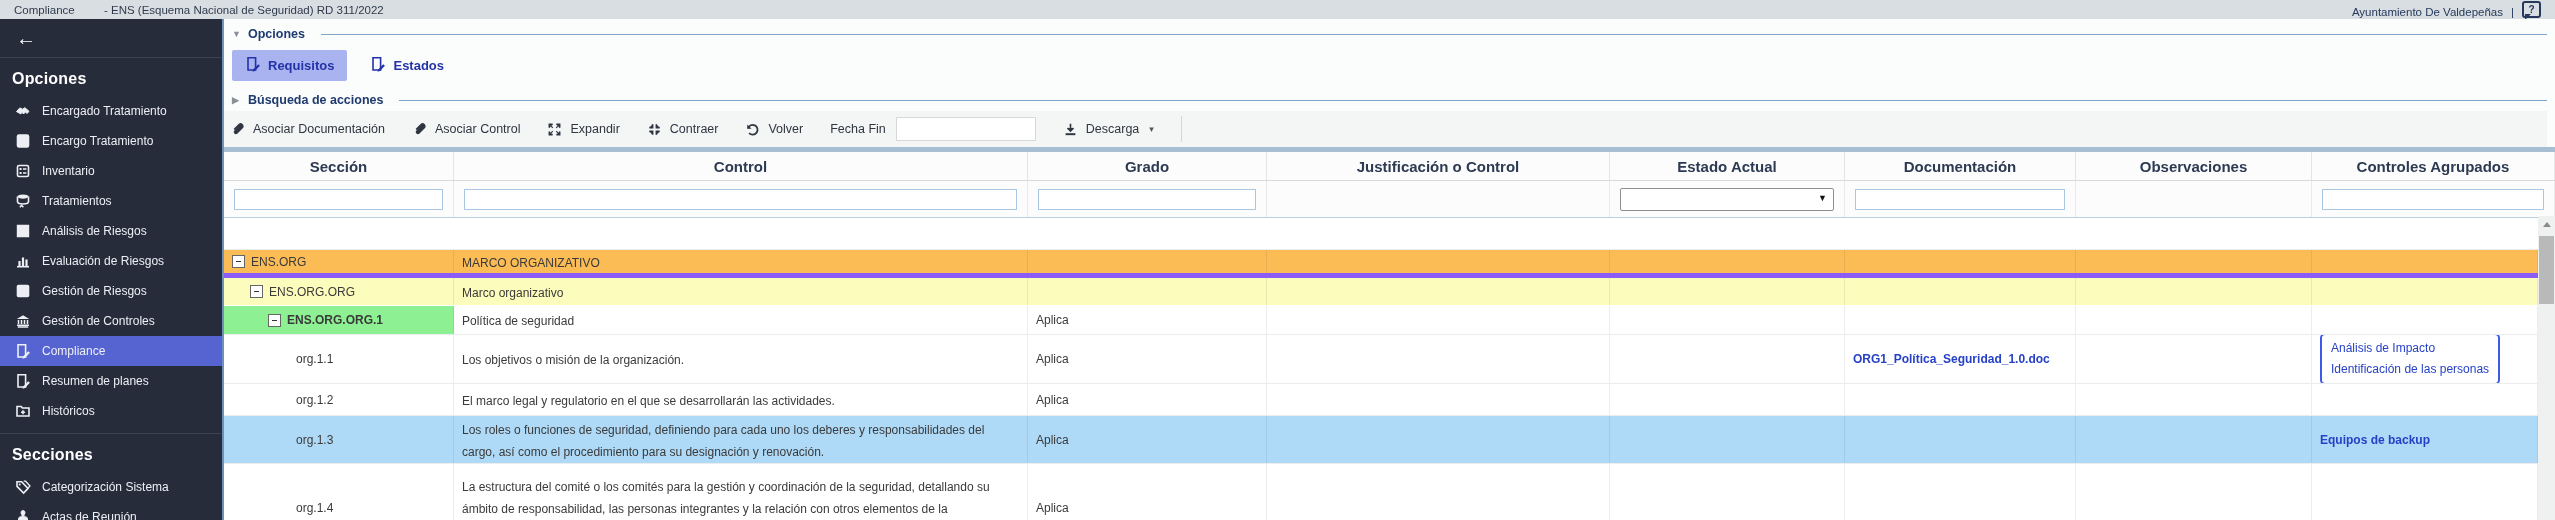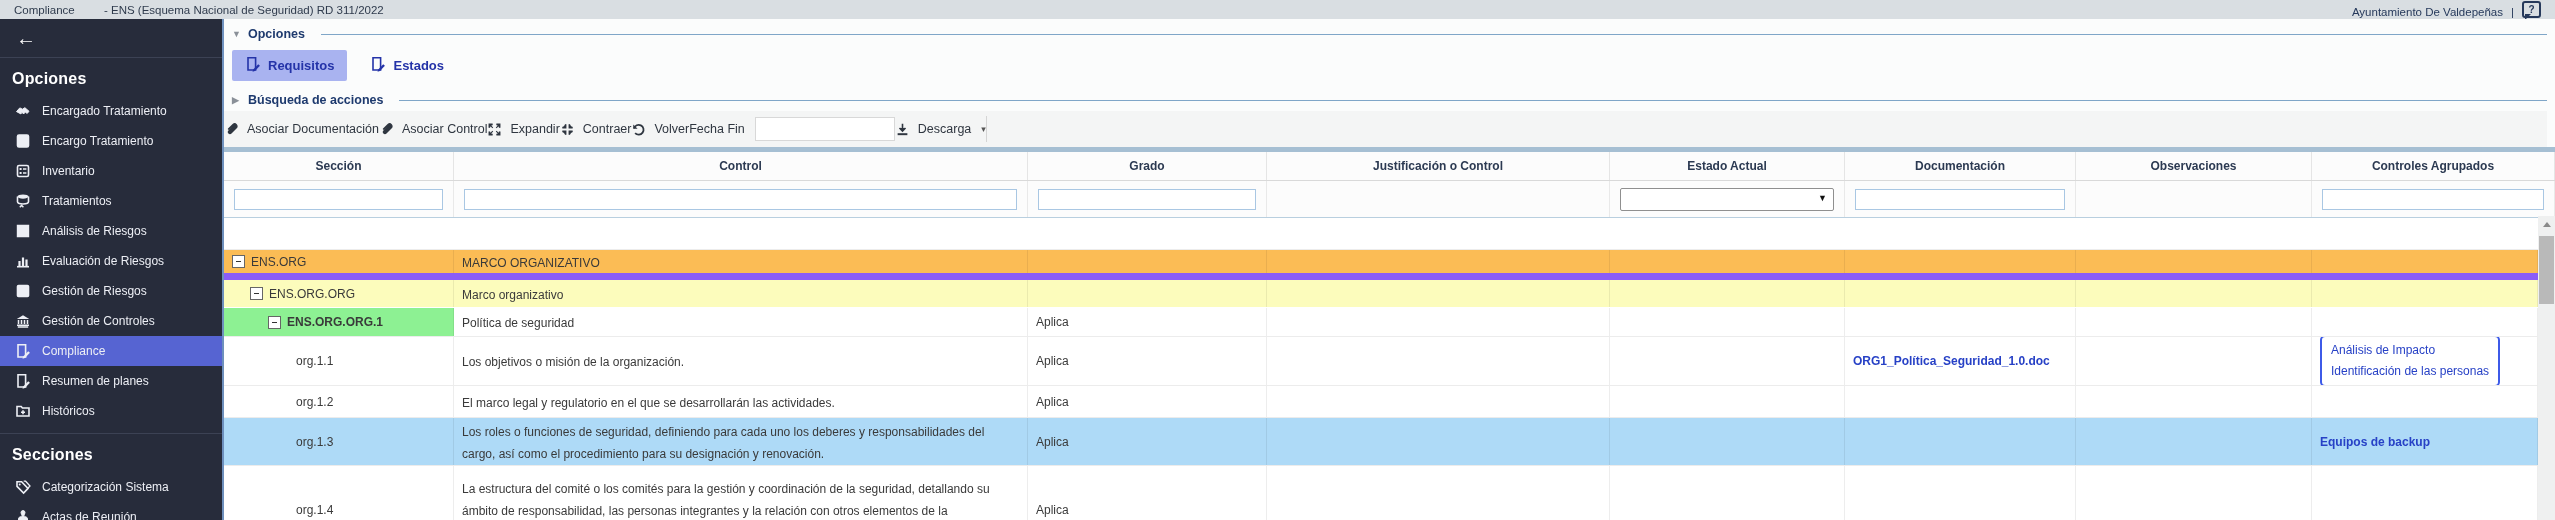--- a/index.html
+++ b/index.html
@@ -37,51 +37,51 @@
   .legend .rule{flex:1;height:1px;background:var(--rule-line);margin-left:10px;}
   .legend.lg1{top:8px;}
   .legend.lg2{top:74px;}
   .tabs{position:absolute;top:31px;left:8px;display:flex;gap:10px;}
   .tab{display:flex;align-items:center;gap:7px;height:31px;padding:0 13px;border-radius:2px;
        font-weight:bold;font-size:13px;color:var(--tab-text);cursor:pointer;}
   .tab.active{background:var(--tab-bg);}
   .tab .ic svg{width:16px;height:16px;}
 
   .toolbar{position:absolute;top:92px;left:0;right:8px;height:36px;background:var(--toolbar-bg);
-           display:flex;align-items:center;padding-left:0;color:#2F3640;font-size:12.5px;}
+           display:flex;align-items:center;gap:27px;padding-left:6px;color:#2F3640;font-size:12.5px;}
   .tb-btn{display:flex;align-items:center;gap:8px;background:none;border:none;font:inherit;color:inherit;cursor:pointer;padding:0;}
   .tb-btn .ic svg{width:15px;height:15px;display:block;}
   .tb-fecha{display:flex;align-items:center;gap:10px;}
   .tb-fecha input{width:140px;height:24px;border:1px solid #D8D8D8;background:#fff;box-sizing:border-box;}
   .tb-caret{font-size:9px;color:#555;margin-left:2px;}
   .tb-divider{width:1px;height:26px;background:#D5D5D5;}
 
   
   .table-wrap{position:absolute;top:128px;left:0;width:2333px;bottom:0;border-left:2px solid #6E90BD;box-sizing:border-box;background:#fff;}
   .strip{height:5px;background:var(--strip-blue);}
   .grid{display:grid;grid-template-columns:230px 574px 239px 343px 235px 231px 236px 243px;}
   .grid-b{display:grid;grid-template-columns:230px 574px 239px 343px 235px 231px 236px 226px;}
   .thead{height:28px;background:#FCFCFC;border-bottom:1px solid #D9D9D9;}
-  .th{display:flex;align-items:center;justify-content:center;font-weight:bold;font-size:12px;color:#2C3A52;
+  .th{display:flex;align-items:center;justify-content:center;font-weight:bold;font-size:15px;color:#2C3A52;
       border-right:1px solid #E5E5E5;}
   .tfilter{height:36px;background:#FCFCFC;border-bottom:1px solid #B9CFDF;}
   .tf{display:flex;align-items:center;justify-content:center;border-right:1px solid #E9E9E9;padding:0 10px;}
   .tf input{width:100%;height:21px;border:1px solid #A9C7E3;box-sizing:border-box;background:#fff;}
   .selwrap{position:relative;width:100%;}
   .selwrap select{width:100%;height:23px;border:1px solid #8F8F8F;background:#fff;-webkit-appearance:none;appearance:none;border-radius:2px;}
   .sel-caret{position:absolute;right:7px;top:5px;font-size:9px;color:#111;pointer-events:none;}
 
   .tbody{position:relative;}
   .trow{border-bottom:1px solid #ECECEC;}
   .trow.spacer{display:block;background:#fff;}
   .td{display:flex;align-items:center;padding:0 8px;border-right:1px solid rgba(0,0,0,0.07);
       font-size:12px;color:#3A3A3A;line-height:22px;overflow:hidden;box-sizing:border-box;}
   .td.ctl{display:block;padding-top:2px;}
   .td.ctl .inner{display:flex;flex-direction:column;justify-content:center;height:100%;}
-  .row-orange{background:var(--row-orange);border-bottom:7px solid #8b5cf6;}
+  .row-orange{background:var(--row-orange);border-bottom:5px solid #8b5cf6;}
   .row-yellow{background:var(--row-yellow);border-bottom:1px solid #fff;}
   .row-selected{background:var(--row-selected);}
   .cell-green{background:var(--row-green);font-weight:bold;}
   .collapse-box{display:inline-flex;align-items:center;justify-content:center;width:11px;height:11px;min-width:11px;
                 border:1px solid #666;background:#fff;margin-right:6px;cursor:pointer;}
   .collapse-box i{display:block;width:5px;height:1px;background:#333;}
   .doclink{font-weight:bold;color:var(--link-blue);cursor:pointer;}
   .ctrl-box{border:2px solid var(--box-border);border-radius:5px;padding:3px 9px;background:#fff;}
   .ctrl-box .ctrl-line{font-weight:normal;color:var(--link-blue);line-height:21px;white-space:nowrap;cursor:pointer;}
   .ctrl-link{font-weight:bold;color:var(--link-blue);cursor:pointer;}

